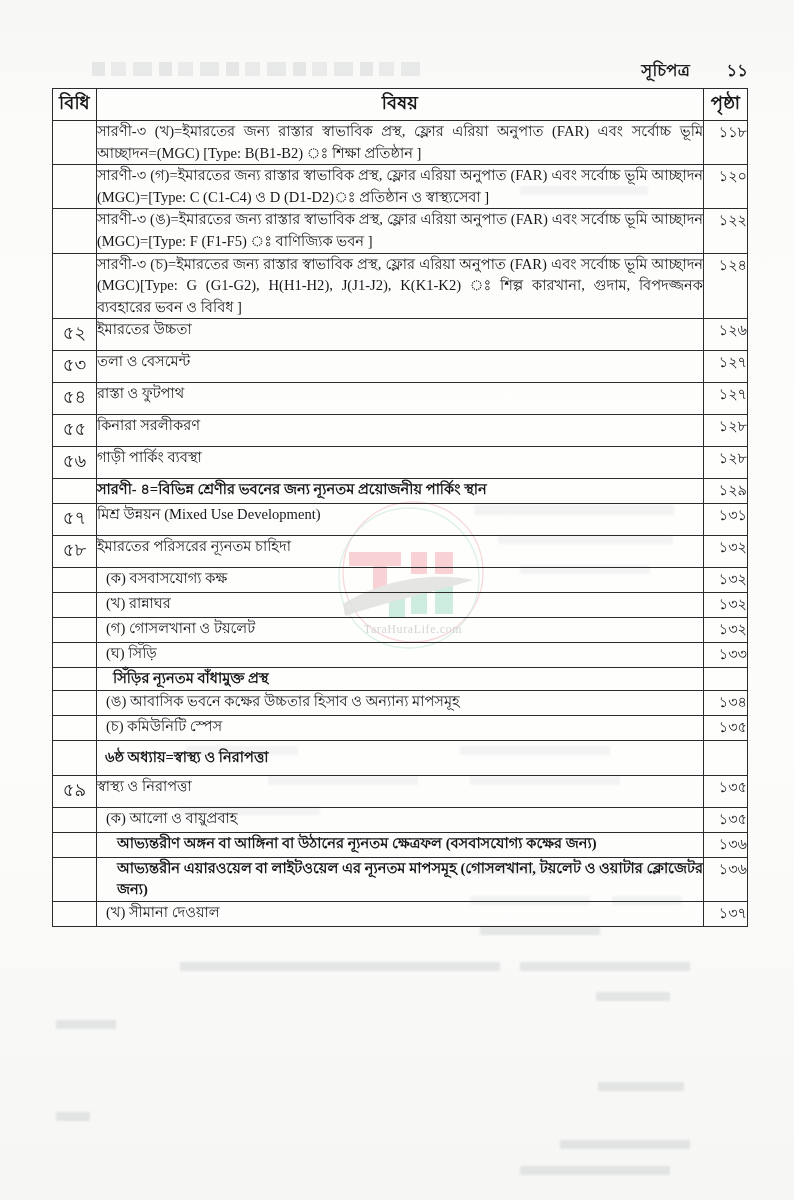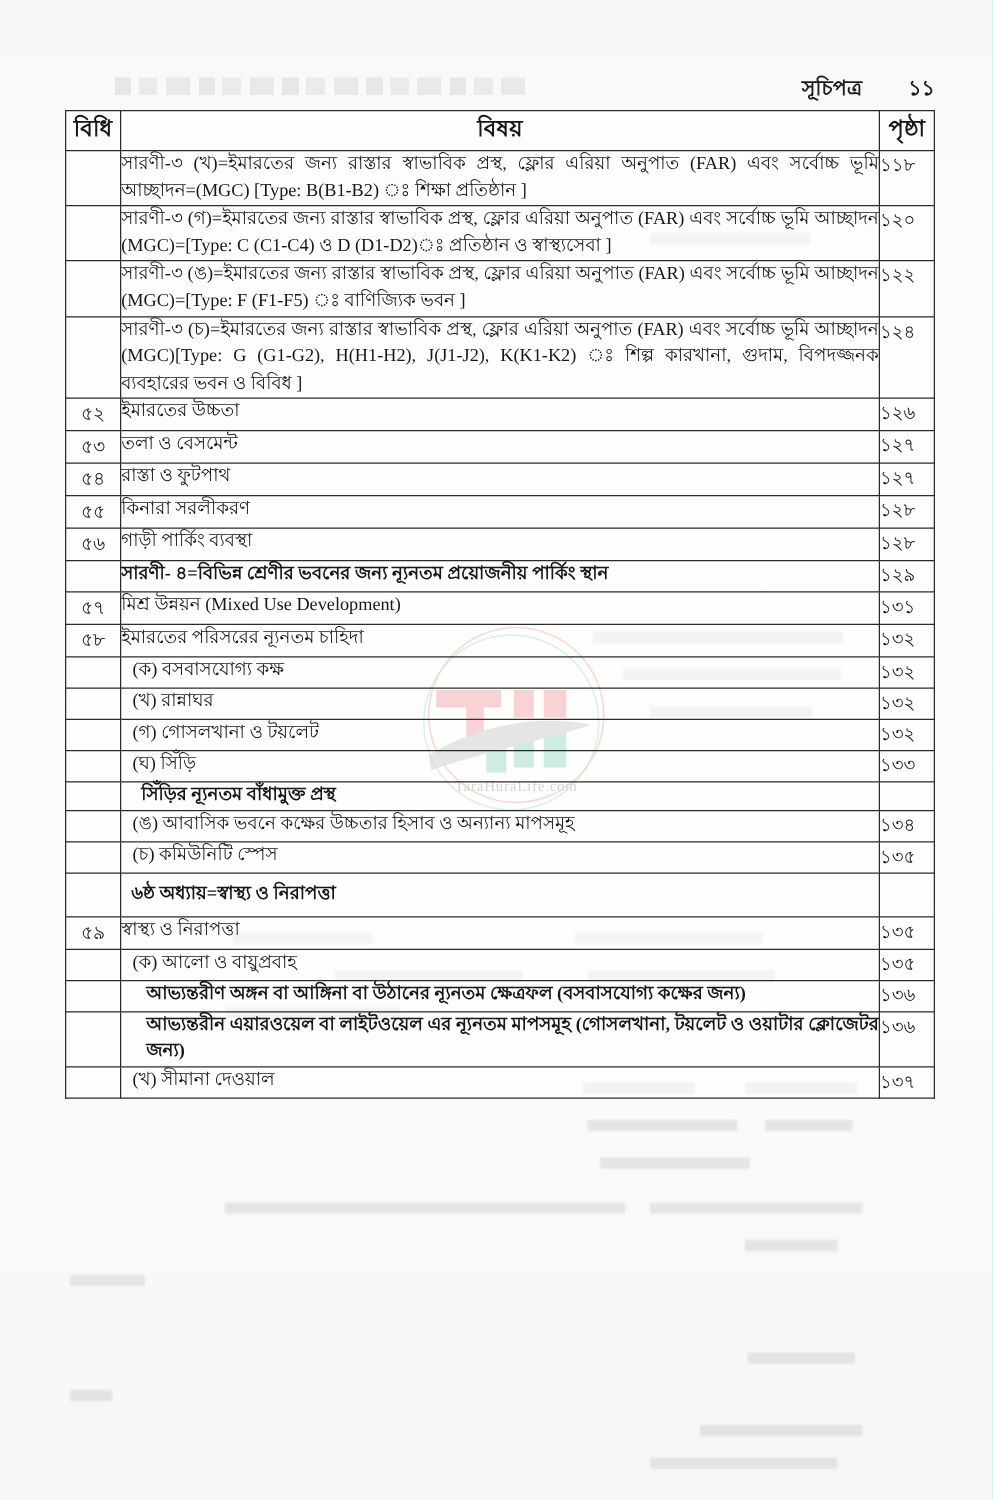--- a/index.html
+++ b/index.html
@@ -6,21 +6,21 @@
   html, body {
     margin: 0; padding: 0;
     width: 794px; height: 1200px;
     background: #ffffff;
     font-family: "Liberation Serif", "DejaVu Serif", serif;
   }
   #page {
     position: relative;
     width: 794px;
     height: 1200px;
-    background: #86efac;
+    background: #e5e5e5;
     overflow: hidden;
     text-decoration: underline;
   }
   
   #page::before {
     content: "";
     position: absolute; inset: 0;
     background:
       linear-gradient(180deg, #f7f8f6 0%, #fbfbf9 12%, #fcfcfa 60%, #f6f7f5 100%);
     pointer-events: none;
@@ -126,31 +126,31 @@
   th.hcell {
     text-align: center;
     font-weight: 700;
     font-size: 18px;
     color: #17171a;
     padding: 6px 2px 8px;
     letter-spacing: .2px;
   }
 
   .cell-rule {
-    font-size: 15px;
+    font-size: 18px;
     color: #17171a;
     padding: 6px 2px 5px;
     text-align: center;
     white-space: nowrap;
   }
   .cell-page {
     font-size: 14.5px;
     color: #17171a;
     padding: 6px 2px 5px;
-    text-align: left;
+    text-align: right;
     white-space: nowrap;
   }
   .cell-topic {
     font-size: 14.6px;
     line-height: 1.48;
     color: #17171a;
     padding: 5px 9px 5px 10px;
     text-align: justify;
     text-justify: inter-word;
   }

